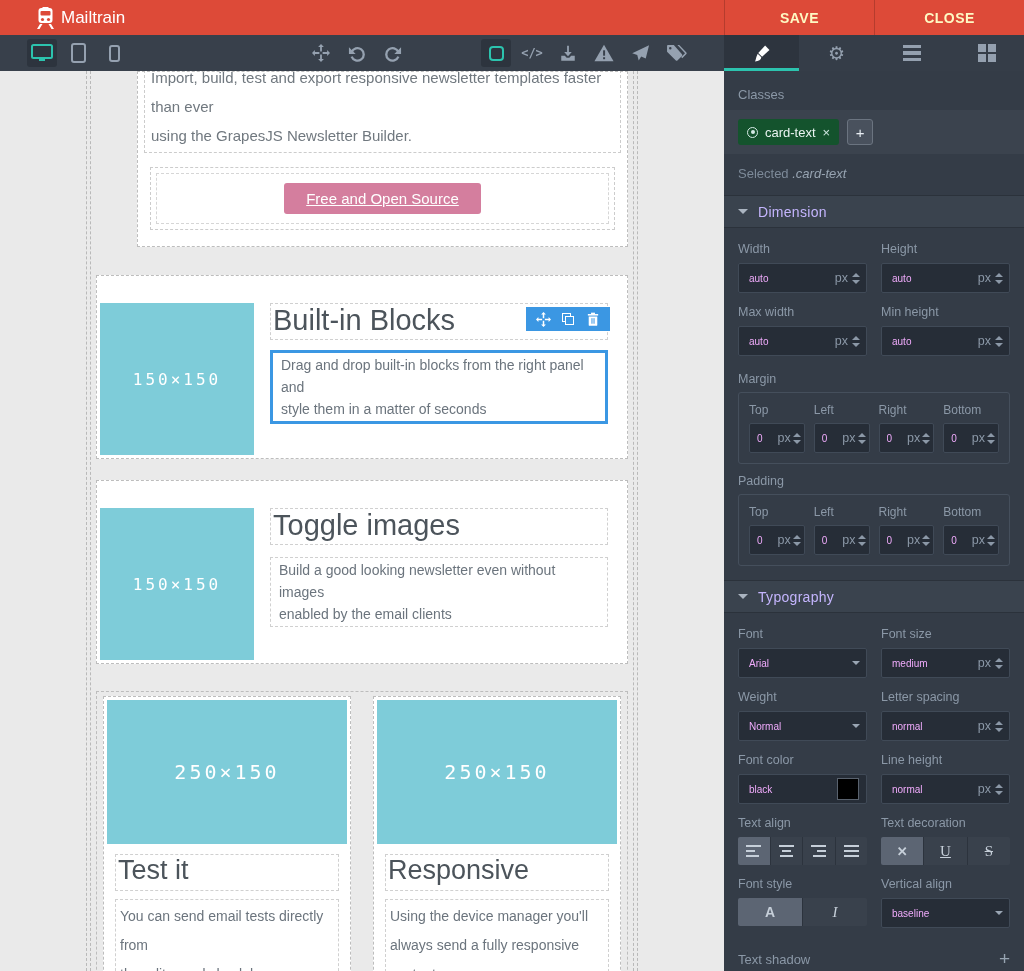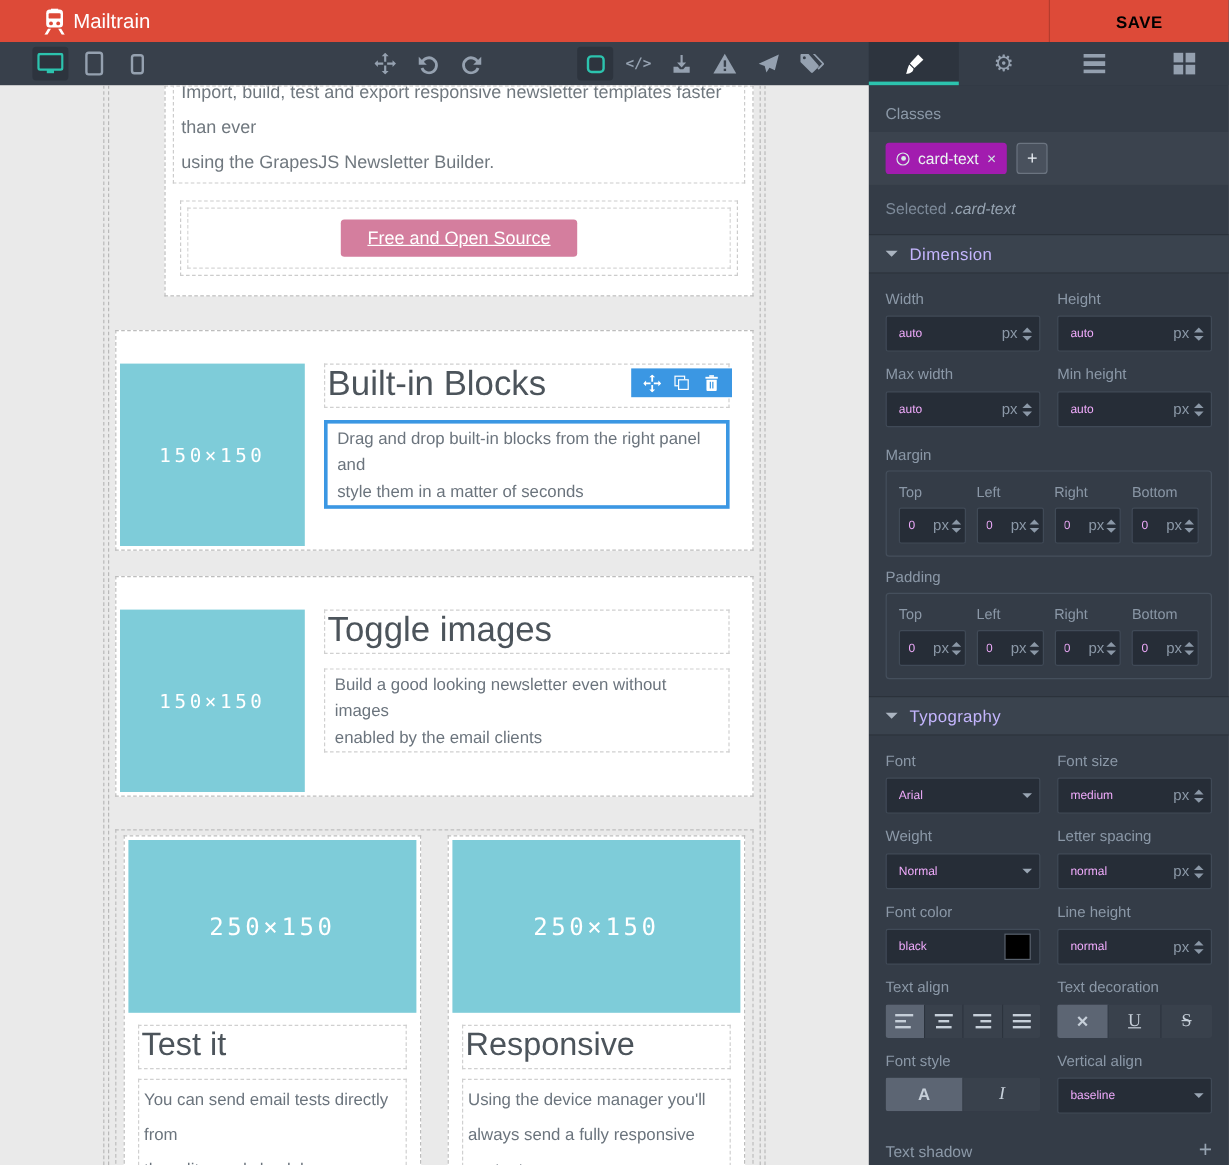--- a/index.html
+++ b/index.html
@@ -5,21 +5,21 @@
   * { box-sizing: border-box; margin: 0; padding: 0; }
   html,body { width:1024px; height:971px; overflow:hidden; }
   body { font-family:"Liberation Sans", sans-serif; background:#2d333d; }
   .app { position:relative; width:1024px; height:971px; overflow:hidden; }
 
   
   .topbar { height:35px; background:#dd4a38; display:flex; align-items:stretch; color:#fff; }
   .brand { display:flex; align-items:center; padding-left:36px; gap:6px; flex:1; }
   .brand-name { font-size:17px; color:#fff; }
   .hbtn { width:150px; display:flex; align-items:center; justify-content:center;
-          font-size:14px; font-weight:bold; letter-spacing:.5px; color:#000000;
+          font-size:14px; font-weight:bold; letter-spacing:.5px; color:#fef9c3;
           border-left:1px solid rgba(0,0,0,.18); cursor:pointer; }
 
   
   .toolrow { height:36px; display:flex; background:#38404b; }
   .canvas-tools { position:relative; width:724px; display:flex; align-items:center; }
   .icon-btn { height:28px; min-width:30px; display:flex; align-items:center; justify-content:center;
               margin:0 3px; border-radius:3px; color:#95a1b0; cursor:pointer; }
   .icon-btn.active { background:#2d343e; }
   .devices { display:flex; margin-left:24px; }
   .mid-tools { position:absolute; left:303px; display:flex; }
@@ -84,21 +84,21 @@
   .col-body { padding:6px 8px 26px; }
   .col-h { border:1px dashed #d0d0d0; font-size:27px; color:#4c545b; padding:0 2px 4px; margin-top:4px; }
   .col-p { border:1px dashed #d0d0d0; font-size:14px; line-height:29px; color:#6b747d;
            white-space:pre-line; padding:2px 4px; margin-top:8px; }
 
   
   .panel { width:300px; background:#343c47; color:#8b98a7; overflow:hidden; }
   .plabel { font-size:13px; color:#8b98a7; }
   .classes-label { margin:16px 14px 8px; }
   .tags-row { background:rgba(255,255,255,.04); padding:9px 14px; display:flex; align-items:center; gap:8px; }
-  .chip { background:#a21caf; color:#eaf4f1; border-radius:3px; height:26px; display:flex;
+  .chip { background:#14532d; color:#eaf4f1; border-radius:3px; height:26px; display:flex;
           align-items:center; gap:7px; padding:0 9px; font-size:13px; cursor:pointer; }
   .target-ic { width:11px; height:11px; border:1.5px solid #d7ece7; border-radius:50%;
                display:flex; align-items:center; justify-content:center; }
   .target-ic i { width:4px; height:4px; background:#d7ece7; border-radius:50%; }
   .chip-x { font-size:13px; color:#cfe7e1; cursor:pointer; }
   .plus-btn { width:26px; height:26px; background:#49515d; border:1px solid #6b7480; border-radius:3px;
               color:#e8edf3; font-size:15px; display:flex; align-items:center; justify-content:center; cursor:pointer; }
   .selected-line { margin:12px 14px 14px; font-size:13px; color:#7d8a99; }
   .selected-line em { color:#97a4b2; }
 
@@ -164,20 +164,21 @@
           <rect x="6.5" y="0" width="6" height="2"></rect>
           <rect x="4.5" y="4" width="10" height="4.5" rx="1" fill="#dd4a38"></rect>
           <circle cx="6.5" cy="12.5" r="1.6" fill="#dd4a38"></circle>
           <circle cx="12.5" cy="12.5" r="1.6" fill="#dd4a38"></circle>
           <path d="M4 17l-3 5h2.5l3-5zM15 17l3 5h-2.5l-3-5z"></path>
         </svg>
       </span>
       <span class="brand-name">Mailtrain</span>
     </div>
     <div class="hbtn">SAVE</div>
+    <div class="hbtn">CLOSE</div>
   </div>
 
   <div class="toolrow">
     <div class="canvas-tools">
       <div class="devices">
         <span class="icon-btn active">
           <svg width="22" height="19" viewBox="0 0 22 19">
             <rect x="1" y="1" width="20" height="13" rx="1.5" fill="none" stroke="#2cc3ae" stroke-width="2"></rect>
             <rect x="8" y="14" width="6" height="3" fill="#2cc3ae"></rect>
           </svg>

